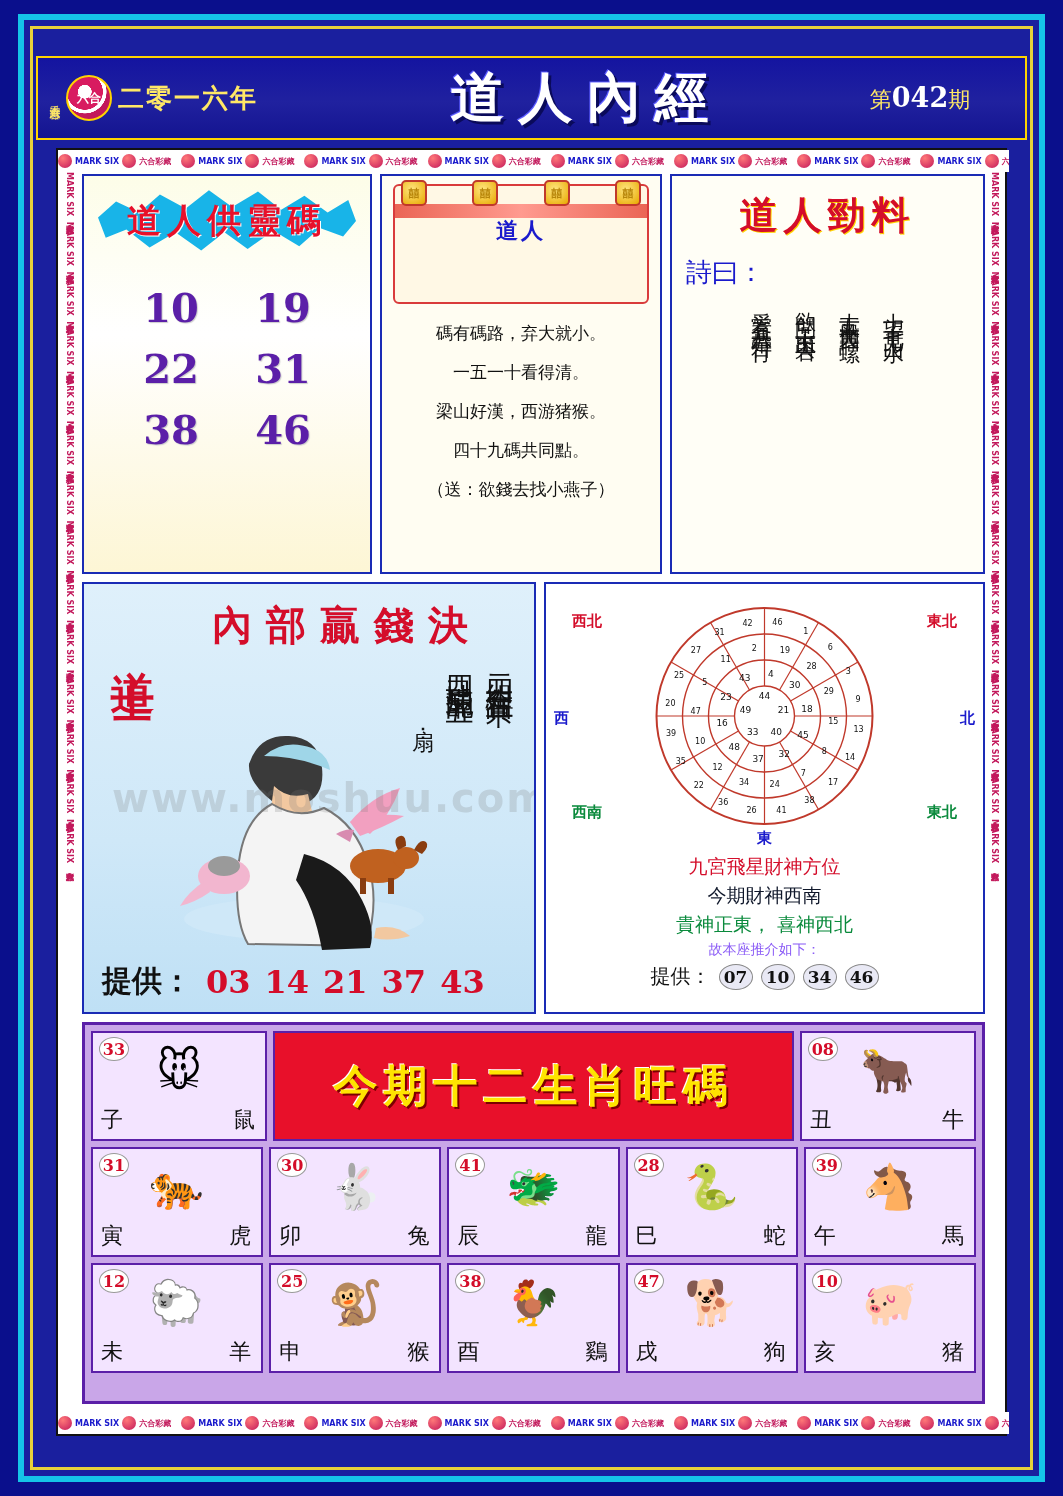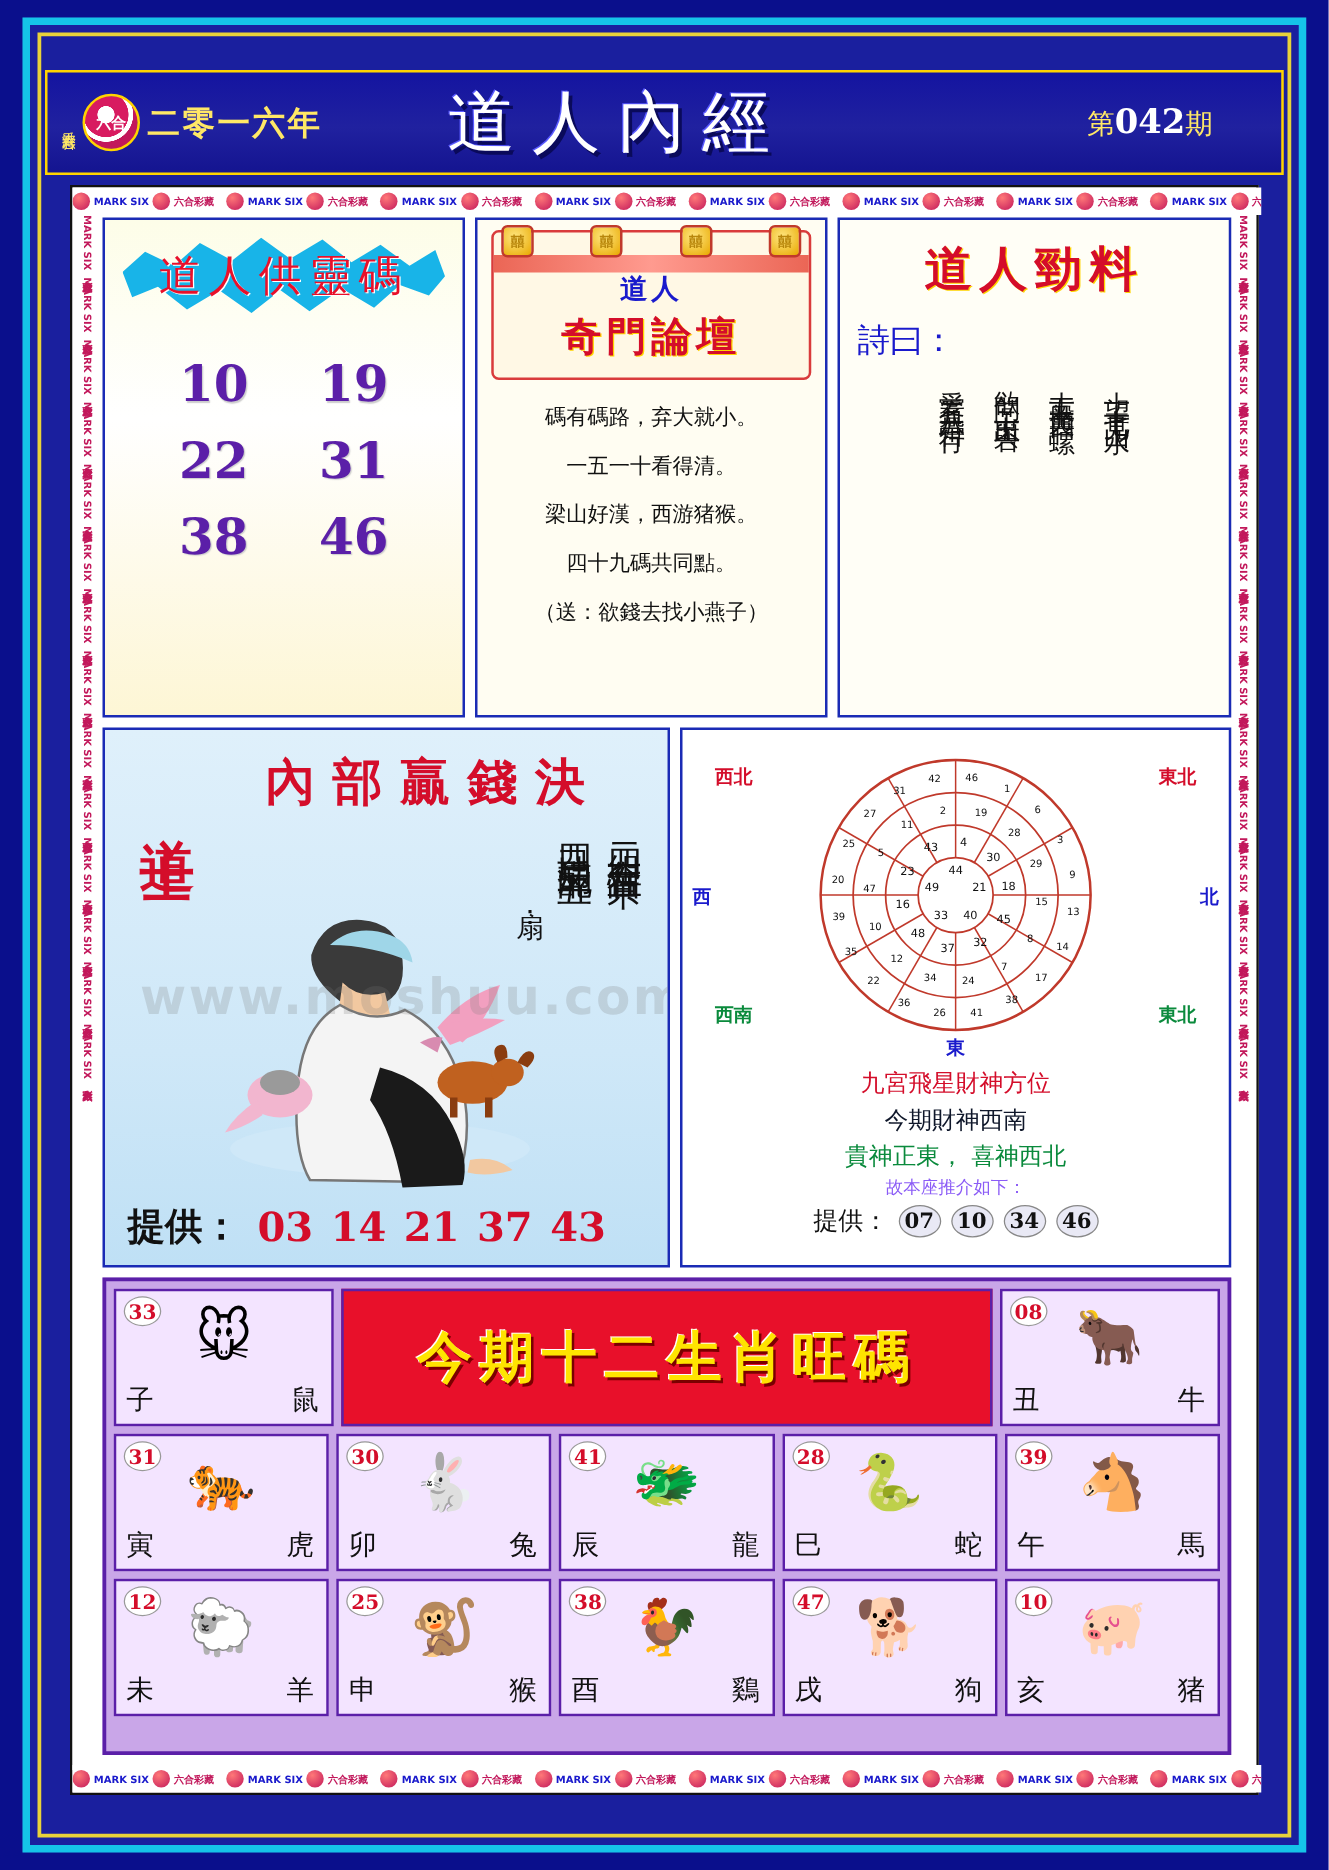--- a/index.html
+++ b/index.html
@@ -45,23 +45,23 @@
     background:radial-gradient(circle at 40% 35%, #fff 0 18%, #d81b60 19% 48%, #fff 49% 58%, #c2185b 59% 100%);
     border:2px solid #ffd400;
     display:flex; align-items:center; justify-content:center;
     color:#fff; font-size:12px; font-weight:bold;
   }
   .hdr-year {
     color:#ffe866; font-size:26px; font-weight:bold;
     font-family:"DejaVu Serif", serif; letter-spacing:2px;
   }
   .hdr-title {
-    flex:1; 
-    font-family:"DejaVu Serif", serif;
-    font-size:54px; font-weight:normal; color:#ffffff;
+    flex:1; text-align:center;
+    font-family:"DejaVu Serif", serif;
+    font-size:54px; font-weight:bold; color:#ffffff;
     letter-spacing:14px;
     text-shadow:3px 3px 0 #0a0a5a, -1px -1px 0 #5a5aff;
   }
   .hdr-issue {
     width:210px; text-align:center; color:#ffe866;
     font-size:22px; font-family:"DejaVu Serif", serif;
   }
   .hdr-issue .num { color:#ffffff; font-size:27px; font-weight:bold; }
   
   .content {
@@ -111,21 +111,21 @@
     position:relative;
   }
   .starburst {
     position:absolute; inset:0;
     background:#18b4e8;
     clip-path:polygon(0% 45%,7% 22%,16% 38%,24% 12%,34% 32%,43% 6%,52% 30%,62% 8%,71% 34%,80% 14%,89% 38%,97% 20%,100% 50%,95% 72%,86% 60%,78% 86%,68% 64%,58% 90%,49% 66%,40% 92%,30% 66%,20% 88%,11% 62%,3% 74%);
   }
   .p1-title span {
     position:relative; z-index:2;
     font-family:"DejaVu Serif", serif;
-    font-size:34px; font-weight:normal; color:#e8102a;
+    font-size:34px; font-weight:bold; color:#e8102a;
     letter-spacing:6px;
     text-shadow:1px 1px 0 #fff;
   }
   .p1-grid {
     display:grid; grid-template-columns:1fr 1fr; gap:14px 10px;
     padding:28px 36px 0;
   }
   .lucky-num {
     text-align:center;
     font-family:"DejaVu Serif", serif;
@@ -458,21 +458,20 @@
         <div class="panel p2">
           <div class="p2-banner">
             <div class="ribbon"></div>
             <div class="coins">
               <div class="coin">囍</div>
               <div class="coin">囍</div>
               <div class="coin">囍</div>
               <div class="coin">囍</div>
             </div>
             <div class="p2-bantext1">道人</div>
-            <div class="p2-bantext2">奇門論壇</div>
           </div>
           <div class="p2-lines">
             <p>碼有碼路，弃大就小。</p>
             <p>一五一十看得清。</p>
             <p>梁山好漢，西游猪猴。</p>
             <p>四十九碼共同點。</p>
             <p class="last">（送：欲錢去找小燕子）</p>
           </div>
         </div>
 

